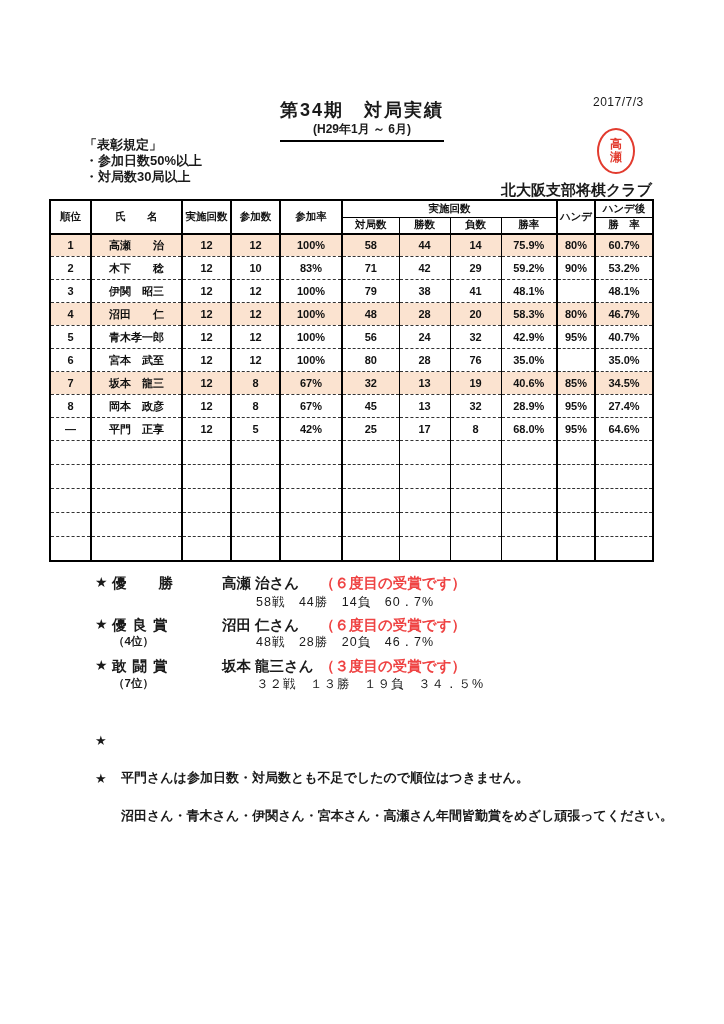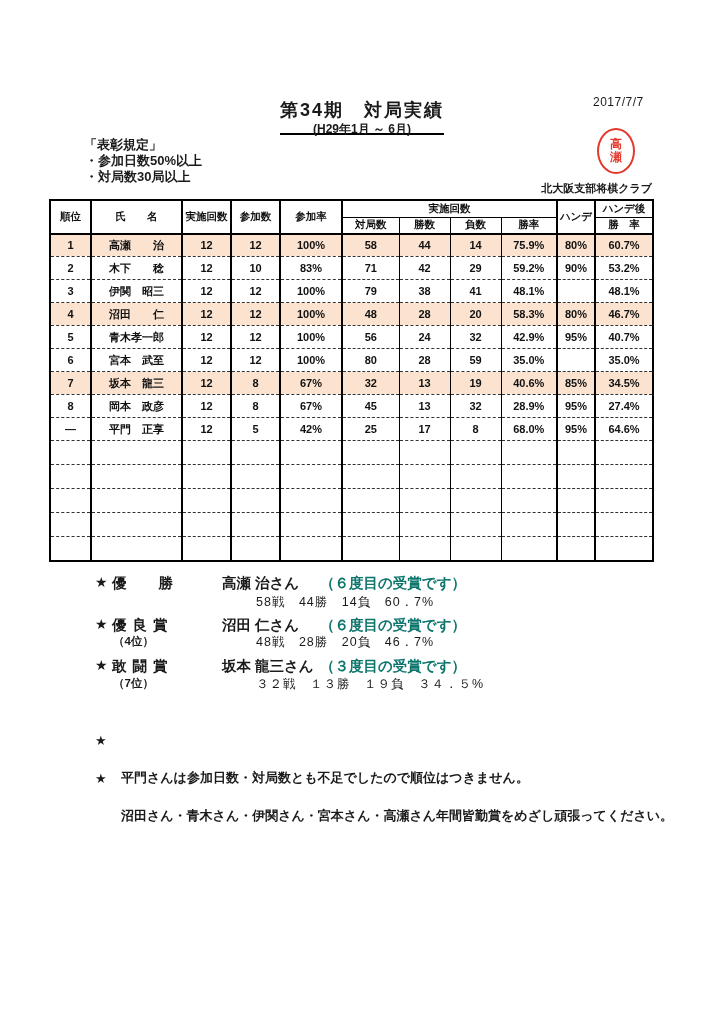--- a/index.html
+++ b/index.html
@@ -7,32 +7,32 @@
     width:724px;height:1024px;background:#ffffff;position:relative;overflow:hidden;
     font-family:"Liberation Sans","DejaVu Sans",sans-serif;color:#1a1a1a;
     -webkit-font-smoothing:antialiased;
   }
   .abs{position:absolute;}
 
   
   .doc-date{top:95px;left:593px;font-size:12px;font-weight:400;letter-spacing:0.5px;}
   .title-wrap{top:98px;left:0;width:724px;text-align:center;}
   .doc-title{display:inline-block;font-size:18px;font-weight:700;letter-spacing:2px;
-    border-bottom:2px solid #000;padding-bottom:11px;}
+    border-bottom:2px solid #000;padding-bottom:18px;}
   .doc-subtitle{top:121px;left:0;width:724px;text-align:center;font-size:12px;font-weight:700;}
 
   .rules{top:137px;left:84px;font-size:13px;font-weight:700;line-height:16px;}
   .rules .bullet{margin-left:1px;}
 
   
   .stamp{top:128px;left:597px;width:34px;height:42px;border:2.5px solid #e23b2e;
     border-radius:50%;display:flex;flex-direction:column;align-items:center;justify-content:center;
     color:#e23b2e;font-size:12px;font-weight:700;line-height:13px;background:rgba(255,255,255,0);}
 
-  .club-line{top:181px;right:72px;font-size:11px;font-weight:700;}
+  .club-line{top:181px;right:72px;font-size:15px;font-weight:700;}
 
   
   .tbl-wrap{top:199px;left:49px;}
   table.tbl{border-collapse:collapse;table-layout:fixed;width:603px;border:2px solid #000;}
   .tbl th,.tbl td{
     padding:0;margin:0;text-align:center;vertical-align:middle;
     font-size:11px;font-weight:700;color:#111;overflow:hidden;white-space:nowrap;
     border-left:1px solid #000;
   }
   .tbl th{font-size:10.5px;}
@@ -51,33 +51,33 @@
   .tbl tbody tr.first td{border-top:2px solid #000;}
   .tbl tbody tr.hl td{background:#fbe3d0;}
   .tbl tbody tr.empty-row{height:24px;}
   .tbl td.num{font-size:11px;}
 
   
   .award-line{left:0;width:724px;font-weight:700;}
   .star{position:absolute;left:95px;font-size:14px;}
   .aw-title{position:absolute;left:112px;font-size:14.5px;letter-spacing:1px;}
   .aw-name{position:absolute;left:222px;font-size:14.5px;}
-  .aw-note{position:absolute;left:320px;font-size:14.5px;color:#0f766e;}
+  .aw-note{position:absolute;left:320px;font-size:14.5px;color:#ef4444;}
   .aw-sub{position:absolute;left:113px;font-size:11.5px;font-weight:700;}
   .aw-stats{position:absolute;left:256px;font-size:12.5px;font-weight:400;letter-spacing:1px;}
 
   
   .note-line{left:0;width:724px;font-size:13px;font-weight:700;}
   .note-line .star-n{position:absolute;left:95px;}
   .note-line .note-text{position:absolute;left:121px;white-space:nowrap;margin-top:36px;}
 </style>
 </head>
 <body>
 
-<div class="abs doc-date">2017/7/7</div>
+<div class="abs doc-date">2017/7/3</div>
 
 <div class="abs title-wrap">
   <span class="doc-title">第34期　対局実績</span>
 </div>
 <div class="abs doc-subtitle">(H29年1月 ～ 6月)</div>
 
 <div class="abs rules">
   <div>「表彰規定」</div>
   <div class="bullet">・参加日数50%以上</div>
   <div class="bullet">・対局数30局以上</div>
@@ -191,21 +191,21 @@
           <td class="bthick num">40.7%</td>
         </tr>
         <tr class="data-row">
           <td class="bnone num">6</td>
           <td class="bthick num">宮本　武至</td>
           <td class="bthick num">12</td>
           <td class="bthick num">12</td>
           <td class="bthick num">100%</td>
           <td class="bthick num">80</td>
           <td class="num">28</td>
-          <td class="num">59</td>
+          <td class="num">76</td>
           <td class="num">35.0%</td>
           <td class="bthick num"></td>
           <td class="bthick num">35.0%</td>
         </tr>
         <tr class="data-row hl">
           <td class="bnone num">7</td>
           <td class="bthick num">坂本　龍三</td>
           <td class="bthick num">12</td>
           <td class="bthick num">8</td>
           <td class="bthick num">67%</td>

